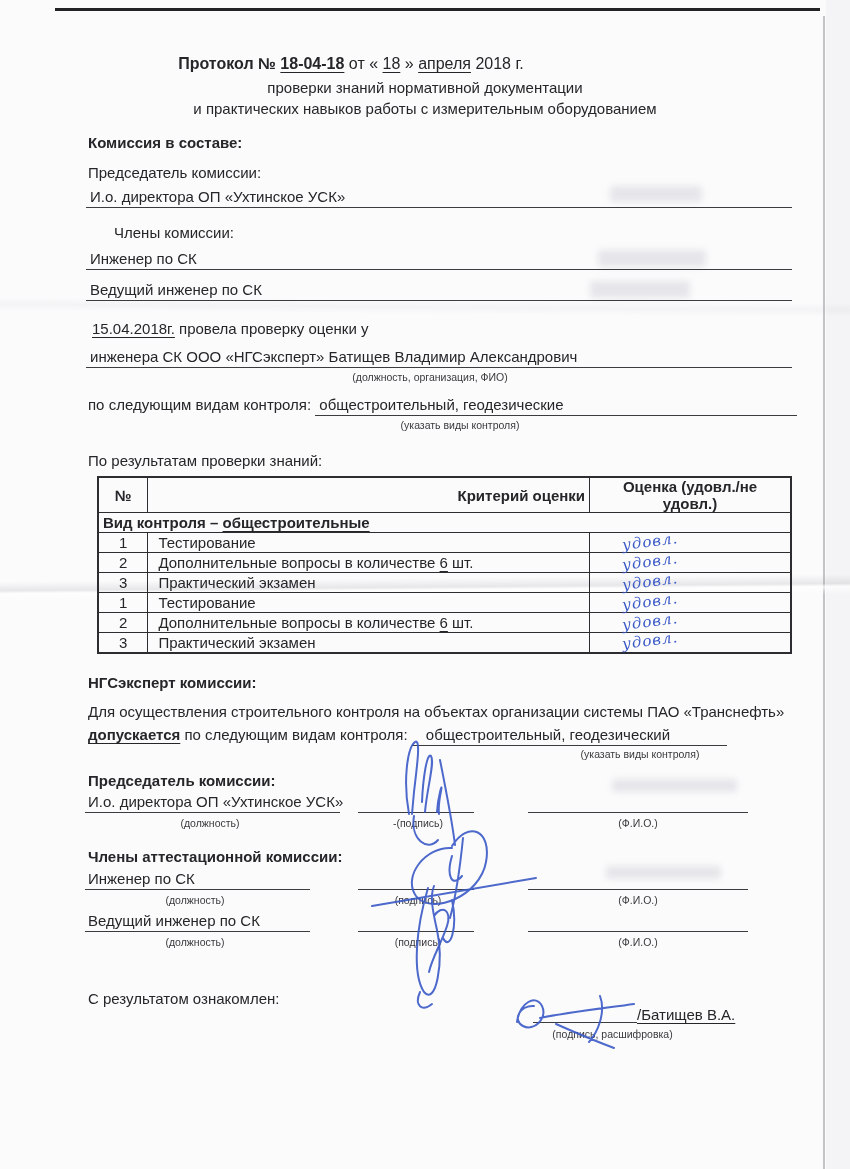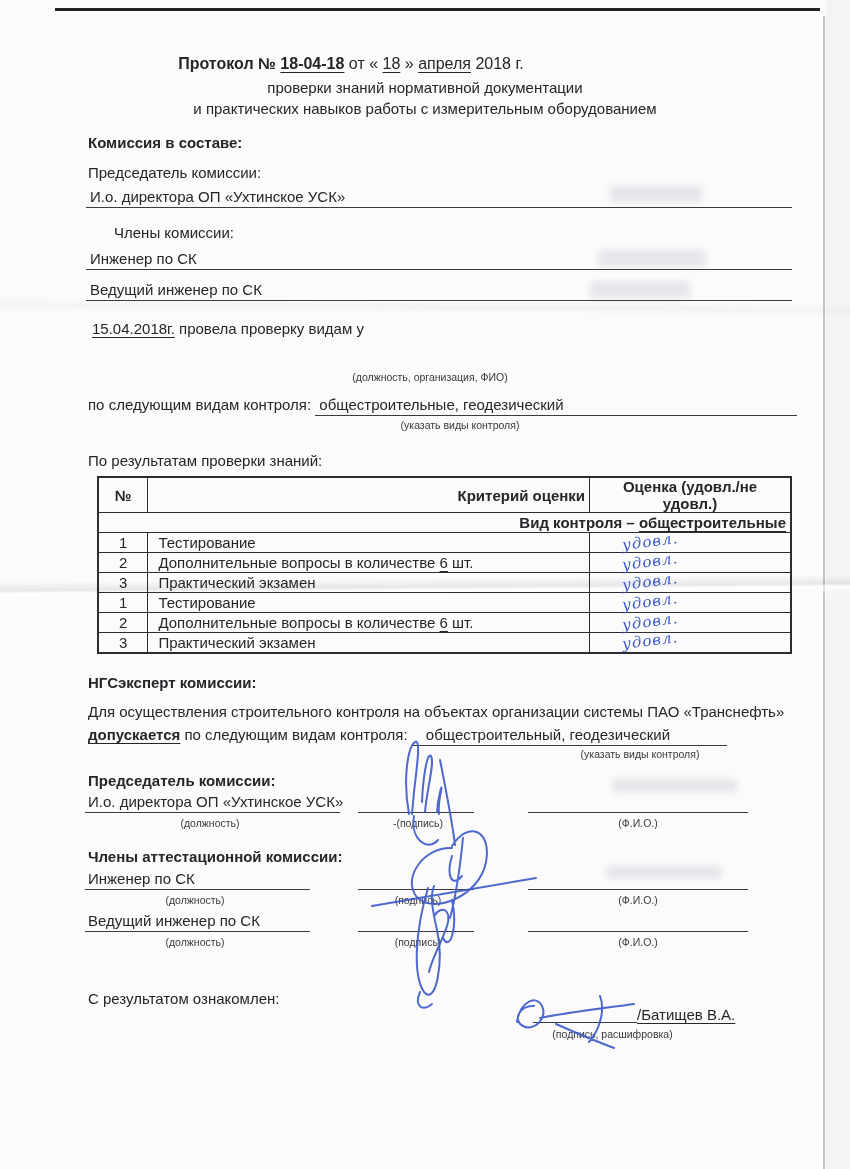--- a/index.html
+++ b/index.html
@@ -33,21 +33,21 @@
   .sig-line { position:absolute; border-bottom:1.5px solid #3c3c40; }
   .sig-label { position:absolute; font-size:10.5px; color:#3a3a3e; text-align:center; }
 
   table.grade-table { position:absolute; left:97px; top:476px; width:695px; border-collapse:collapse;
     font-size:15px; border:2px solid #2d2d31; }
   table.grade-table td { border:1.5px solid #2d2d31; height:20px; padding:0 4px; vertical-align:middle; }
   table.grade-table td.num { width:50px; text-align:center; }
   table.grade-table td.crit { width:443px; padding-left:10px; }
   table.grade-table td.grade-col { width:202px; }
   table.grade-table tr.thead td { font-weight:bold; text-align:center; height:24px; }
-  table.grade-table tr.section td { font-weight:bold; text-align:right; }
+  table.grade-table tr.section td { font-weight:bold; text-align:left; }
   .pen { font-family:"DejaVu Serif", serif; font-style:italic; font-size:15px; letter-spacing:1px; }
   .grade-pen { display:inline-block; transform:rotate(-7deg) translate(28px,2px); }
   svg.ink { position:absolute; left:0; top:0; pointer-events:none; }
   svg.ink path { fill:none; stroke-linecap:round; stroke-linejoin:round; }
 </style>
 </head>
 <body>
 
 <div class="scan" style="background: rgb(251, 251, 252); color: rgb(38, 38, 42);">
 
@@ -83,27 +83,30 @@
   <div class="abs t15" style="left:88px;top:224px;margin-left:26px;">Члены комиссии:</div>
   <div class="fline" style="left:86px;top:250px;width:706px;">
     <span>Инженер по СК</span>
   </div>
   <div class="fline" style="left:86px;top:281px;width:706px;">
     <span>Ведущий инженер по СК</span>
   </div>
 
   <div class="abs t15" style="left:92px;top:320px;">
     <span class="u">15.04.2018г.</span>
-    <span>провела проверку видам у</span>
+    <span>провела проверку оценки у</span>
+  </div>
+  <div class="fline" style="left:86px;top:348px;width:706px;">
+    <span>инженера СК ООО «НГСэксперт» Батищев Владимир Александрович</span>
   </div>
   <div class="abs small center" style="left:0;top:371px;width:860px;">(должность, организация, ФИО)</div>
   <div class="abs t15" style="left:88px;top:396px;white-space:nowrap;">
     <span>по следующим видам контроля:</span>
     <span style="display:inline-block;border-bottom:1.5px solid #3c3c40;width:482px;padding:0 0 2px 4px;">
-      <span>общестроительные, геодезический</span>
+      <span>общестроительный, геодезические</span>
     </span>
   </div>
   <div class="abs small center" style="left:310px;top:419px;width:300px;">(указать виды контроля)</div>
 
   <div class="abs t15" style="left:88px;top:452px;">По результатам проверки знаний:</div>
 
   <table class="grade-table">
     <tbody>
         <tr class="thead">
       <td class="num">№</td>

